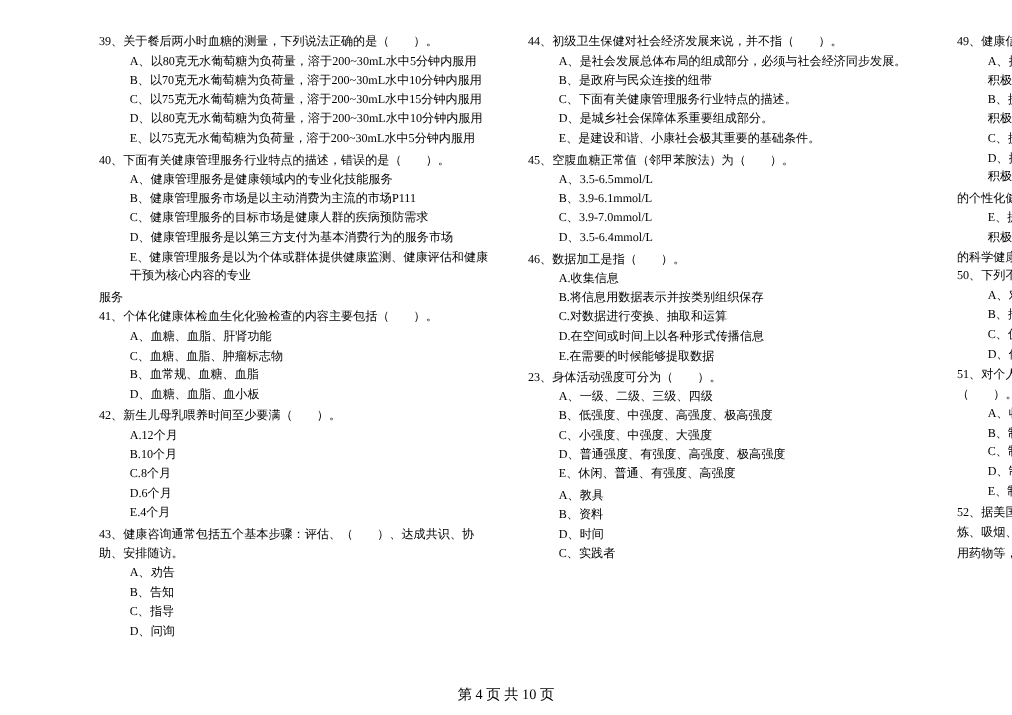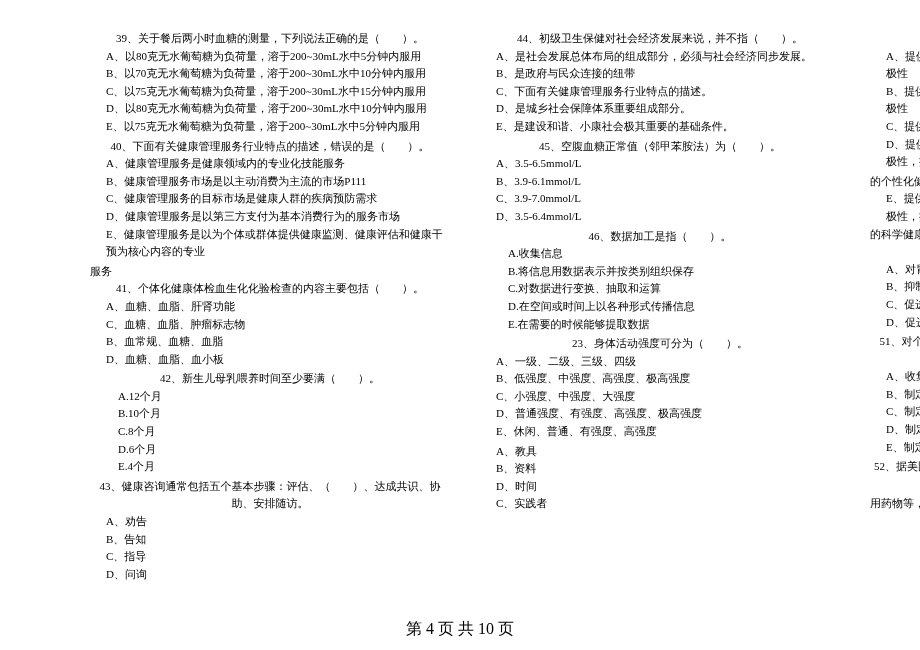--- a/index.html
+++ b/index.html
@@ -23,38 +23,37 @@
       column-gap: 30px;
       column-fill: auto;
       height: 580px;
     }
     .question {
       break-inside: avoid-column;
       margin-bottom: 2px;
     }
     .question-text {
       margin-left: 0;
-      text-align: center;
     }
     .option {
-      margin-left: 16px;
+      margin-left: 28px;
     }
     .option-narrow {
       margin-left: 28px;
     }
     .continuation {
       margin-left: 0;
     }
     .page-footer {
       position: absolute;
       bottom: 8px;
       left: 0;
       right: 0;
       text-align: center;
-      font-size: 16px;
+      font-size: 13px;
     }
   </style>
 </head>
 <body>
 
 <div class="content">
 
   <div class="question">
     <div class="question-text">39、关于餐后两小时血糖的测量，下列说法正确的是（　　）。</div>
     <div class="option">A、以80克无水葡萄糖为负荷量，溶于200~30mL水中5分钟内服用</div>

